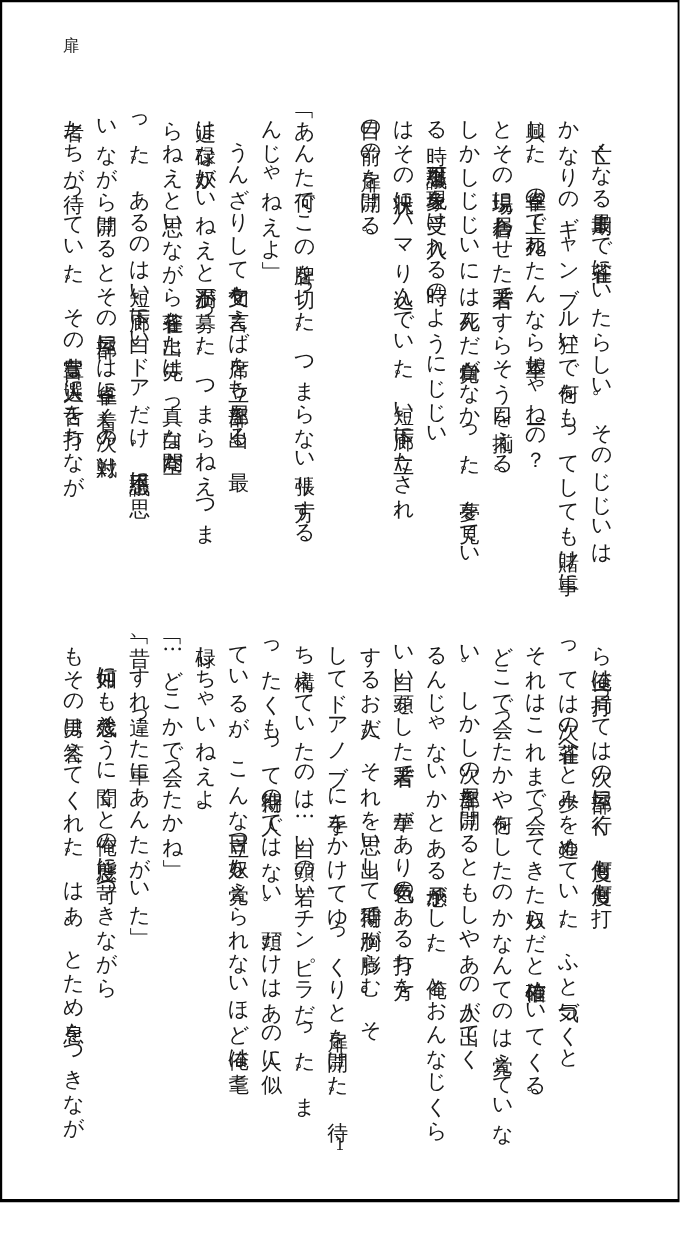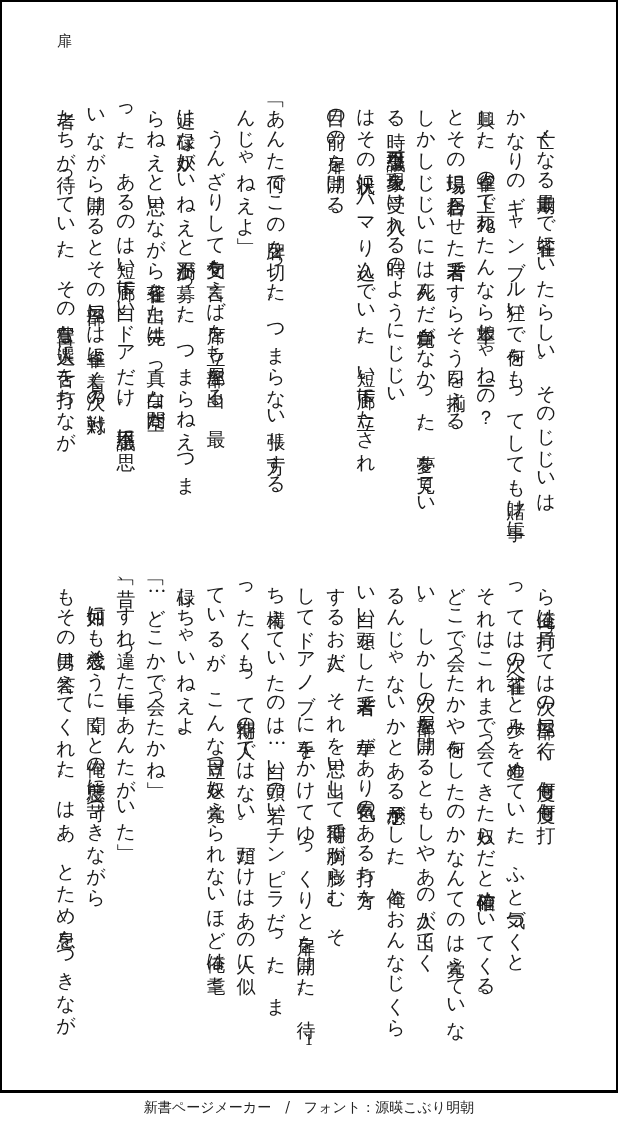--- a/index.html
+++ b/index.html
@@ -119,14 +119,13 @@
       <div class="vcol">ているが、こんな目立つ奴を覚えられないほど俺は耄</div>
       <div class="vcol">碌しちゃいねえよ。</div>
       <div class="vcol">「…どこかで会ったかね」</div>
       <div class="vcol">「昔、すれ違った車にあんたがいた」</div>
       <div class="vcol">　如何にも残念そうに聞くと俺の態度に苛つきながら</div>
       <div class="vcol">もその男は答えてくれた。はあ、とため息をつきなが</div>
     </div>
 
   <div class="page-number">1</div>
 
-  <div class="footer">新書ページメーカー　/　フォント：源暎こぶり明朝</div>
 </div>
 
 </body></html>

